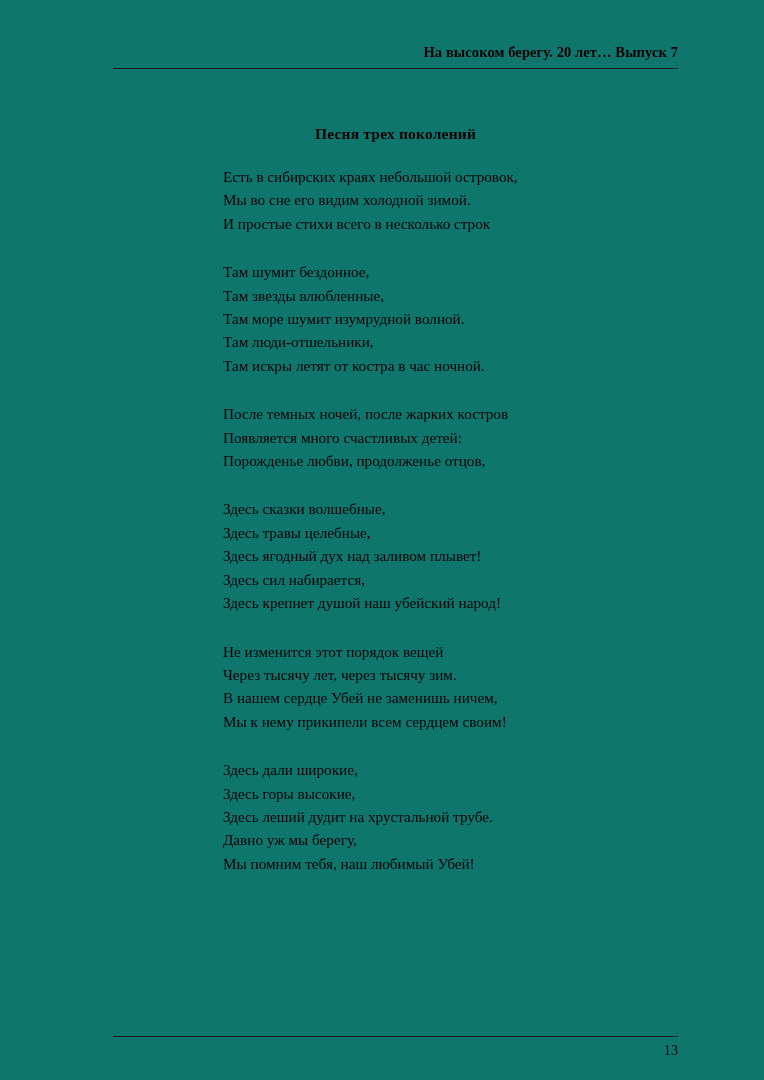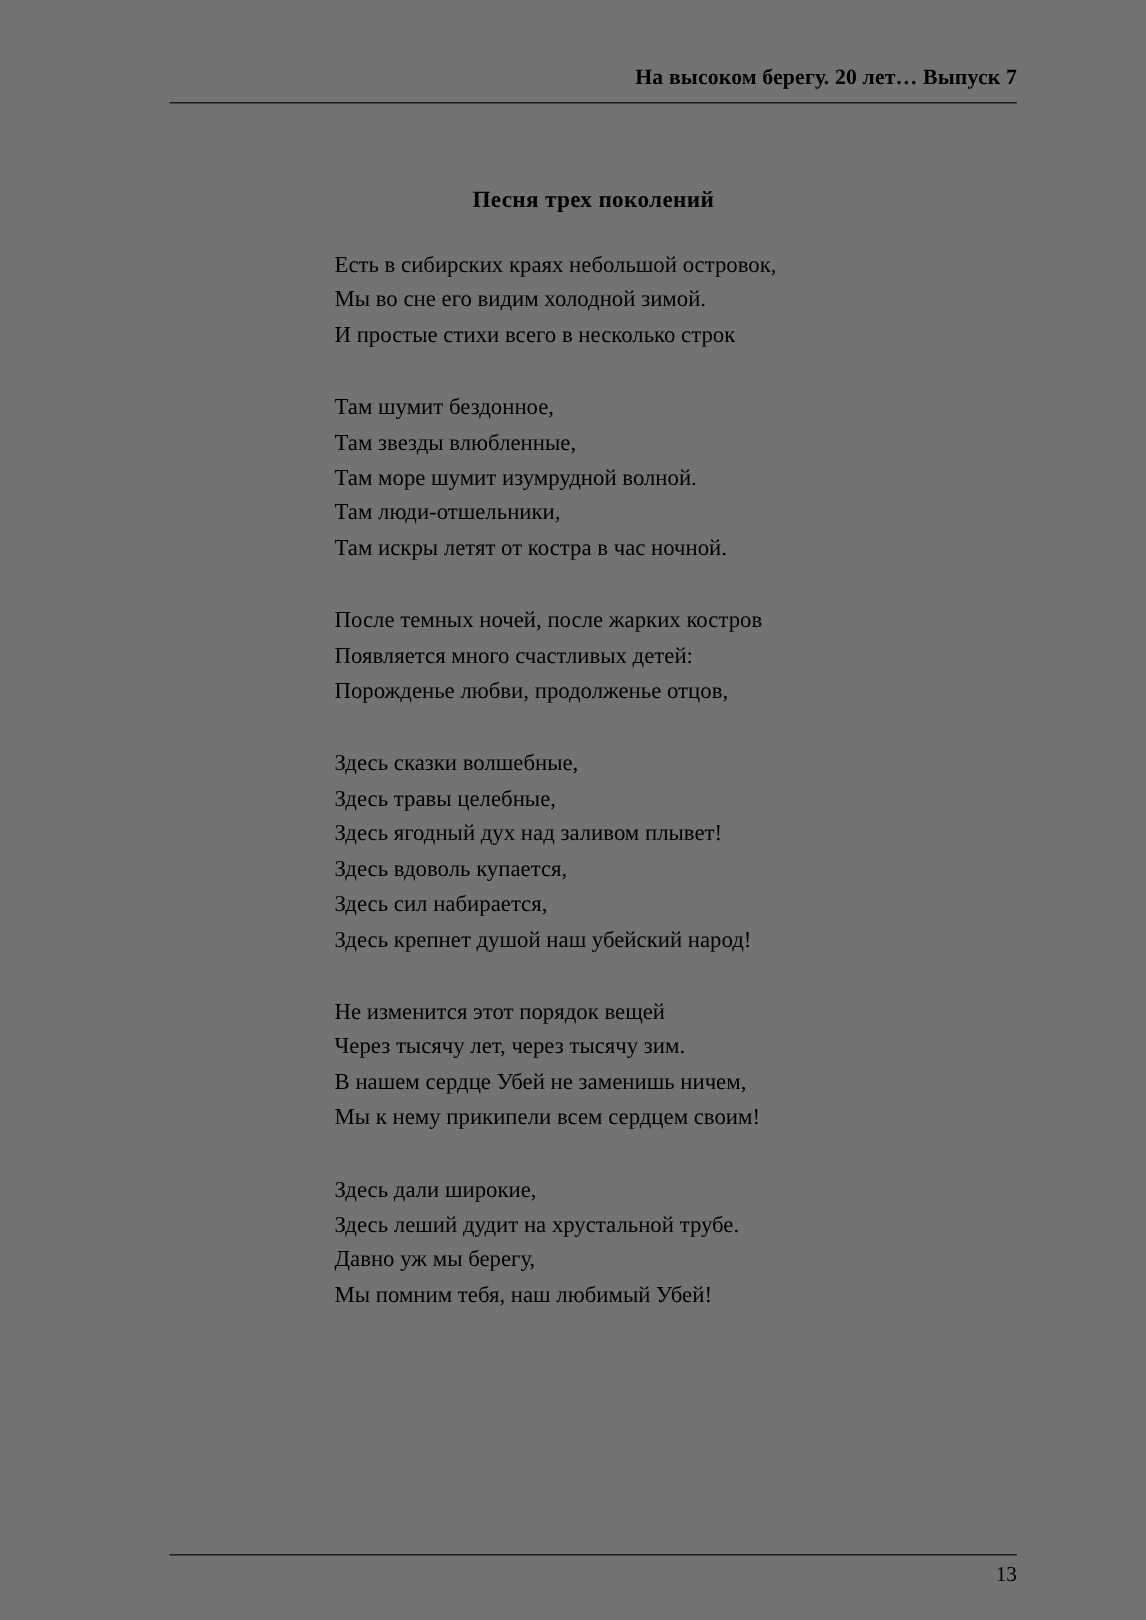--- a/index.html
+++ b/index.html
@@ -12,21 +12,21 @@
     width: 764px;
     height: 1080px;
     position: relative;
     font-family: "Liberation Serif", "DejaVu Serif", serif;
     color: #000000;
     overflow: hidden;
   }
   .page {
     position: absolute;
     inset: 0;
-    background: #737373;
+    background: #0f766e;
   }
   
   .header {
     position: absolute;
     left: 113px;
     top: 44px;
     width: 565px;
     text-align: right;
     font-size: 14.5px;
     font-weight: bold;
@@ -114,32 +114,32 @@
         </div>
         <div class="stanza">
           <div class="line">После темных ночей, после жарких костров</div>
           <div class="line">Появляется много счастливых детей:</div>
           <div class="line">Порожденье любви, продолженье отцов,</div>
         </div>
         <div class="stanza">
           <div class="line">Здесь сказки волшебные,</div>
           <div class="line">Здесь травы целебные,</div>
           <div class="line">Здесь ягодный дух над заливом плывет!</div>
-          <div class="line">Здесь вдоволь купается,</div>
           <div class="line">Здесь сил набирается,</div>
           <div class="line">Здесь крепнет душой наш убейский народ!</div>
         </div>
         <div class="stanza">
           <div class="line">Не изменится этот порядок вещей</div>
           <div class="line">Через тысячу лет, через тысячу зим.</div>
           <div class="line">В нашем сердце Убей не заменишь ничем,</div>
           <div class="line">Мы к нему прикипели всем сердцем своим!</div>
         </div>
         <div class="stanza">
           <div class="line">Здесь дали широкие,</div>
+          <div class="line">Здесь горы высокие,</div>
           <div class="line">Здесь леший дудит на хрустальной трубе.</div>
           <div class="line">Давно уж мы берегу,</div>
           <div class="line">Мы помним тебя, наш любимый Убей!</div>
         </div>
       </div>
   </div>
 
   <div class="footer-rule"></div>
 
   <div class="footer">13</div>

